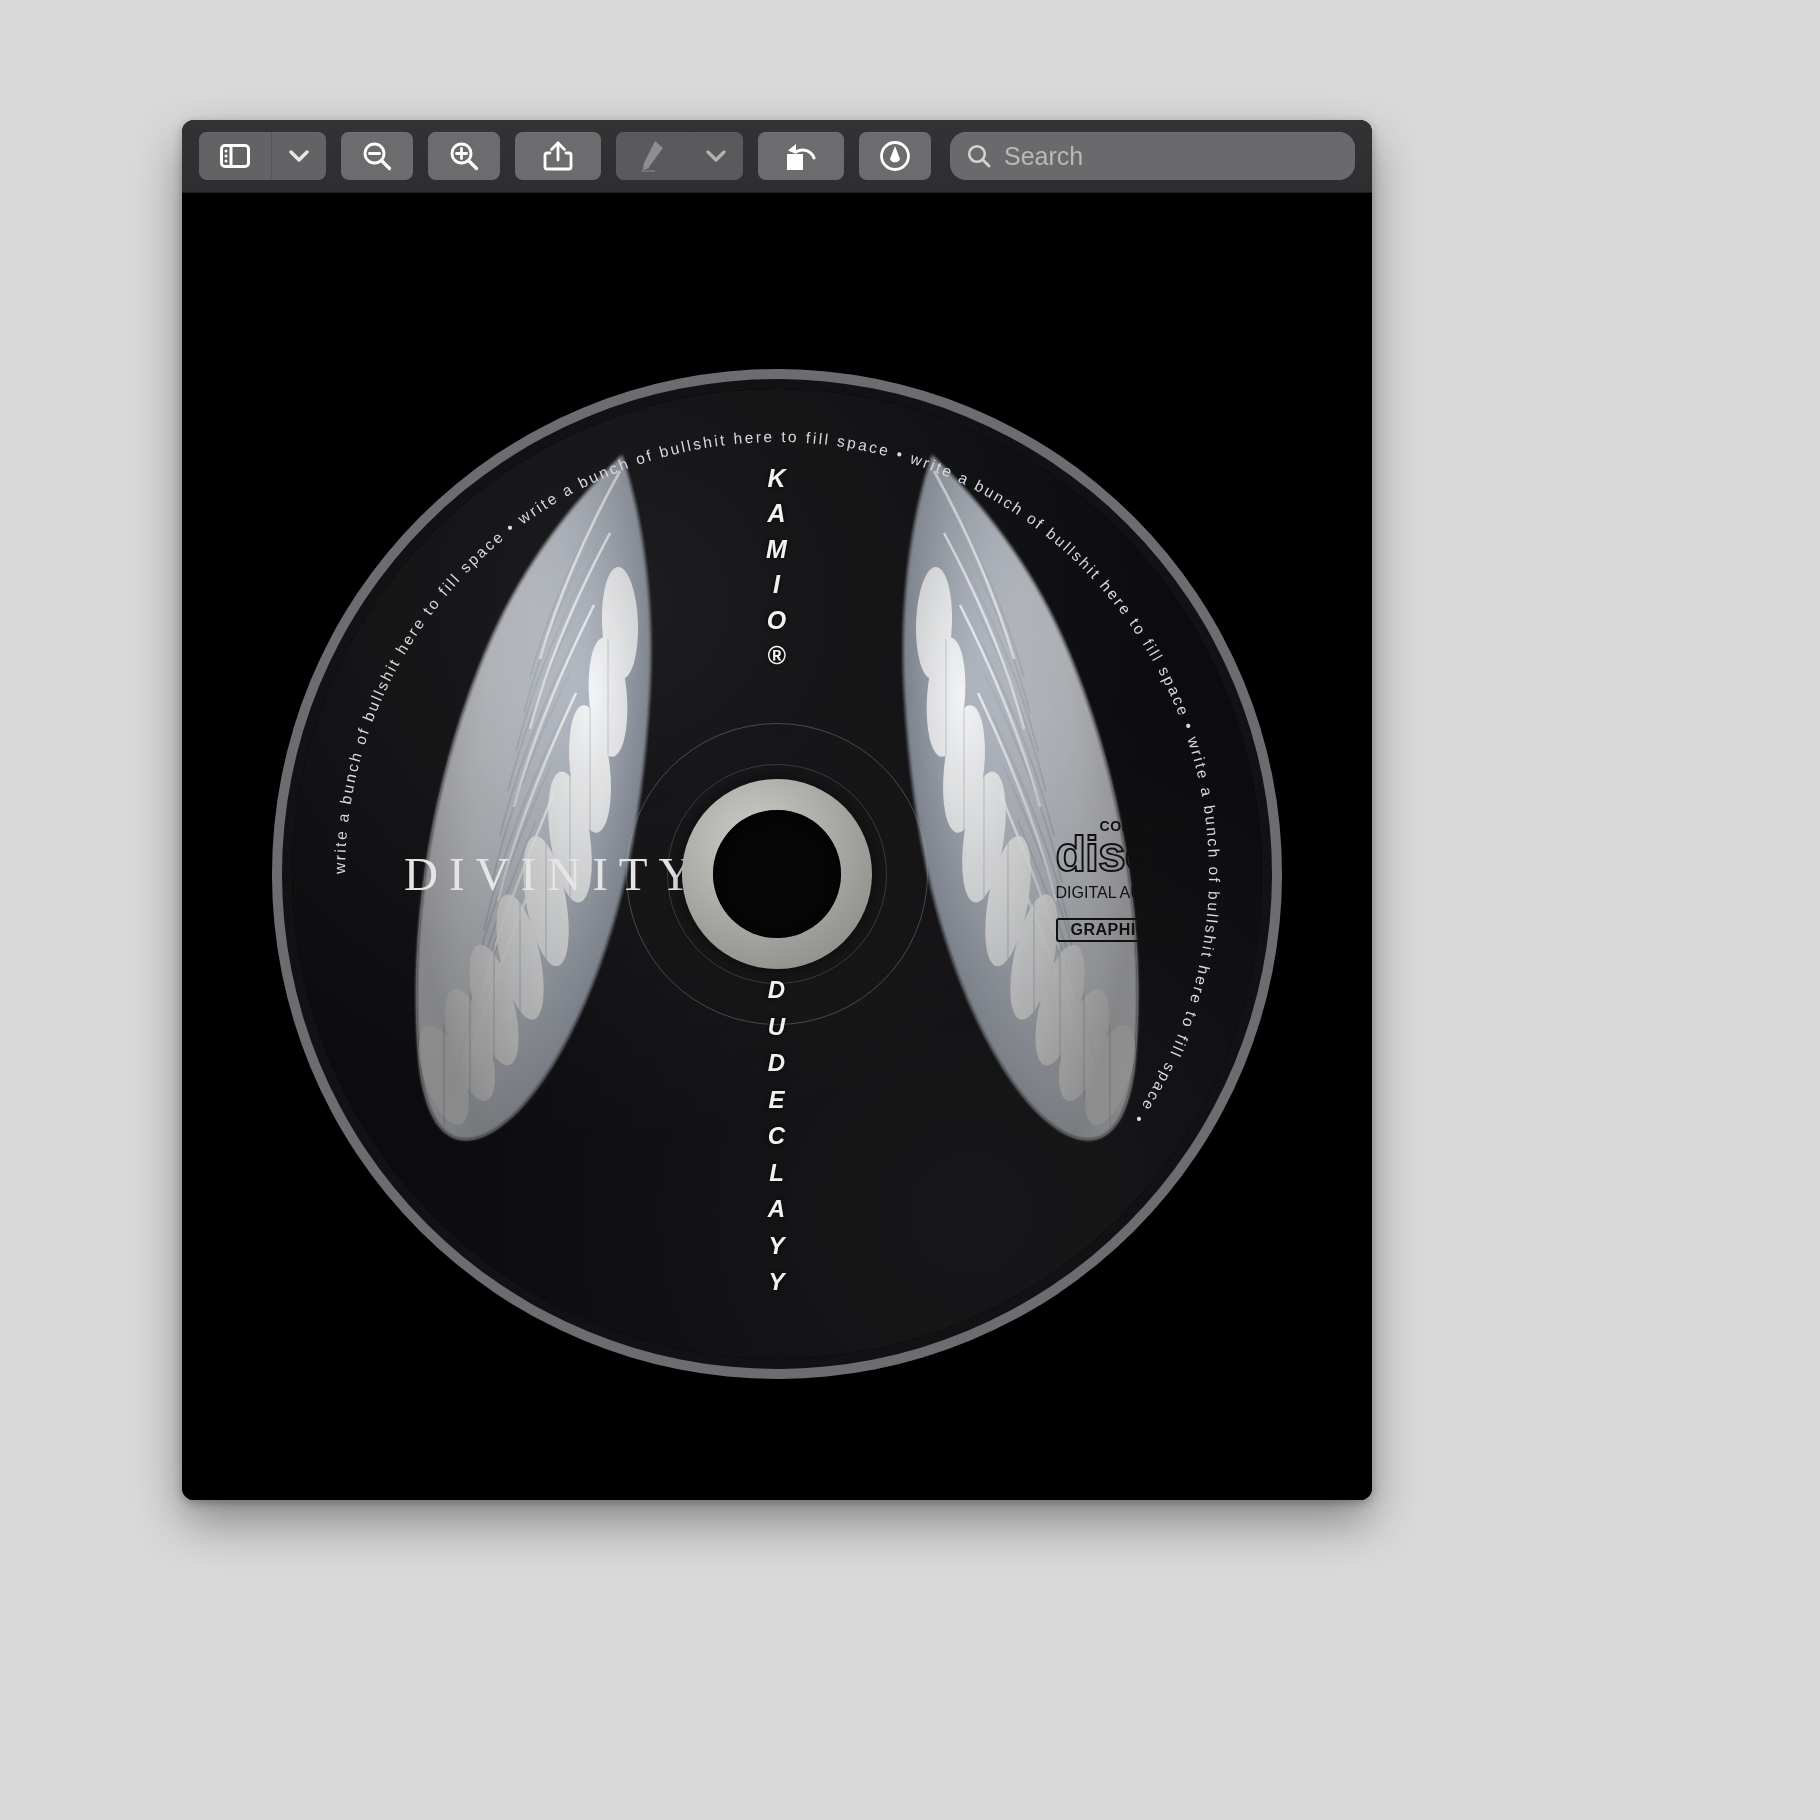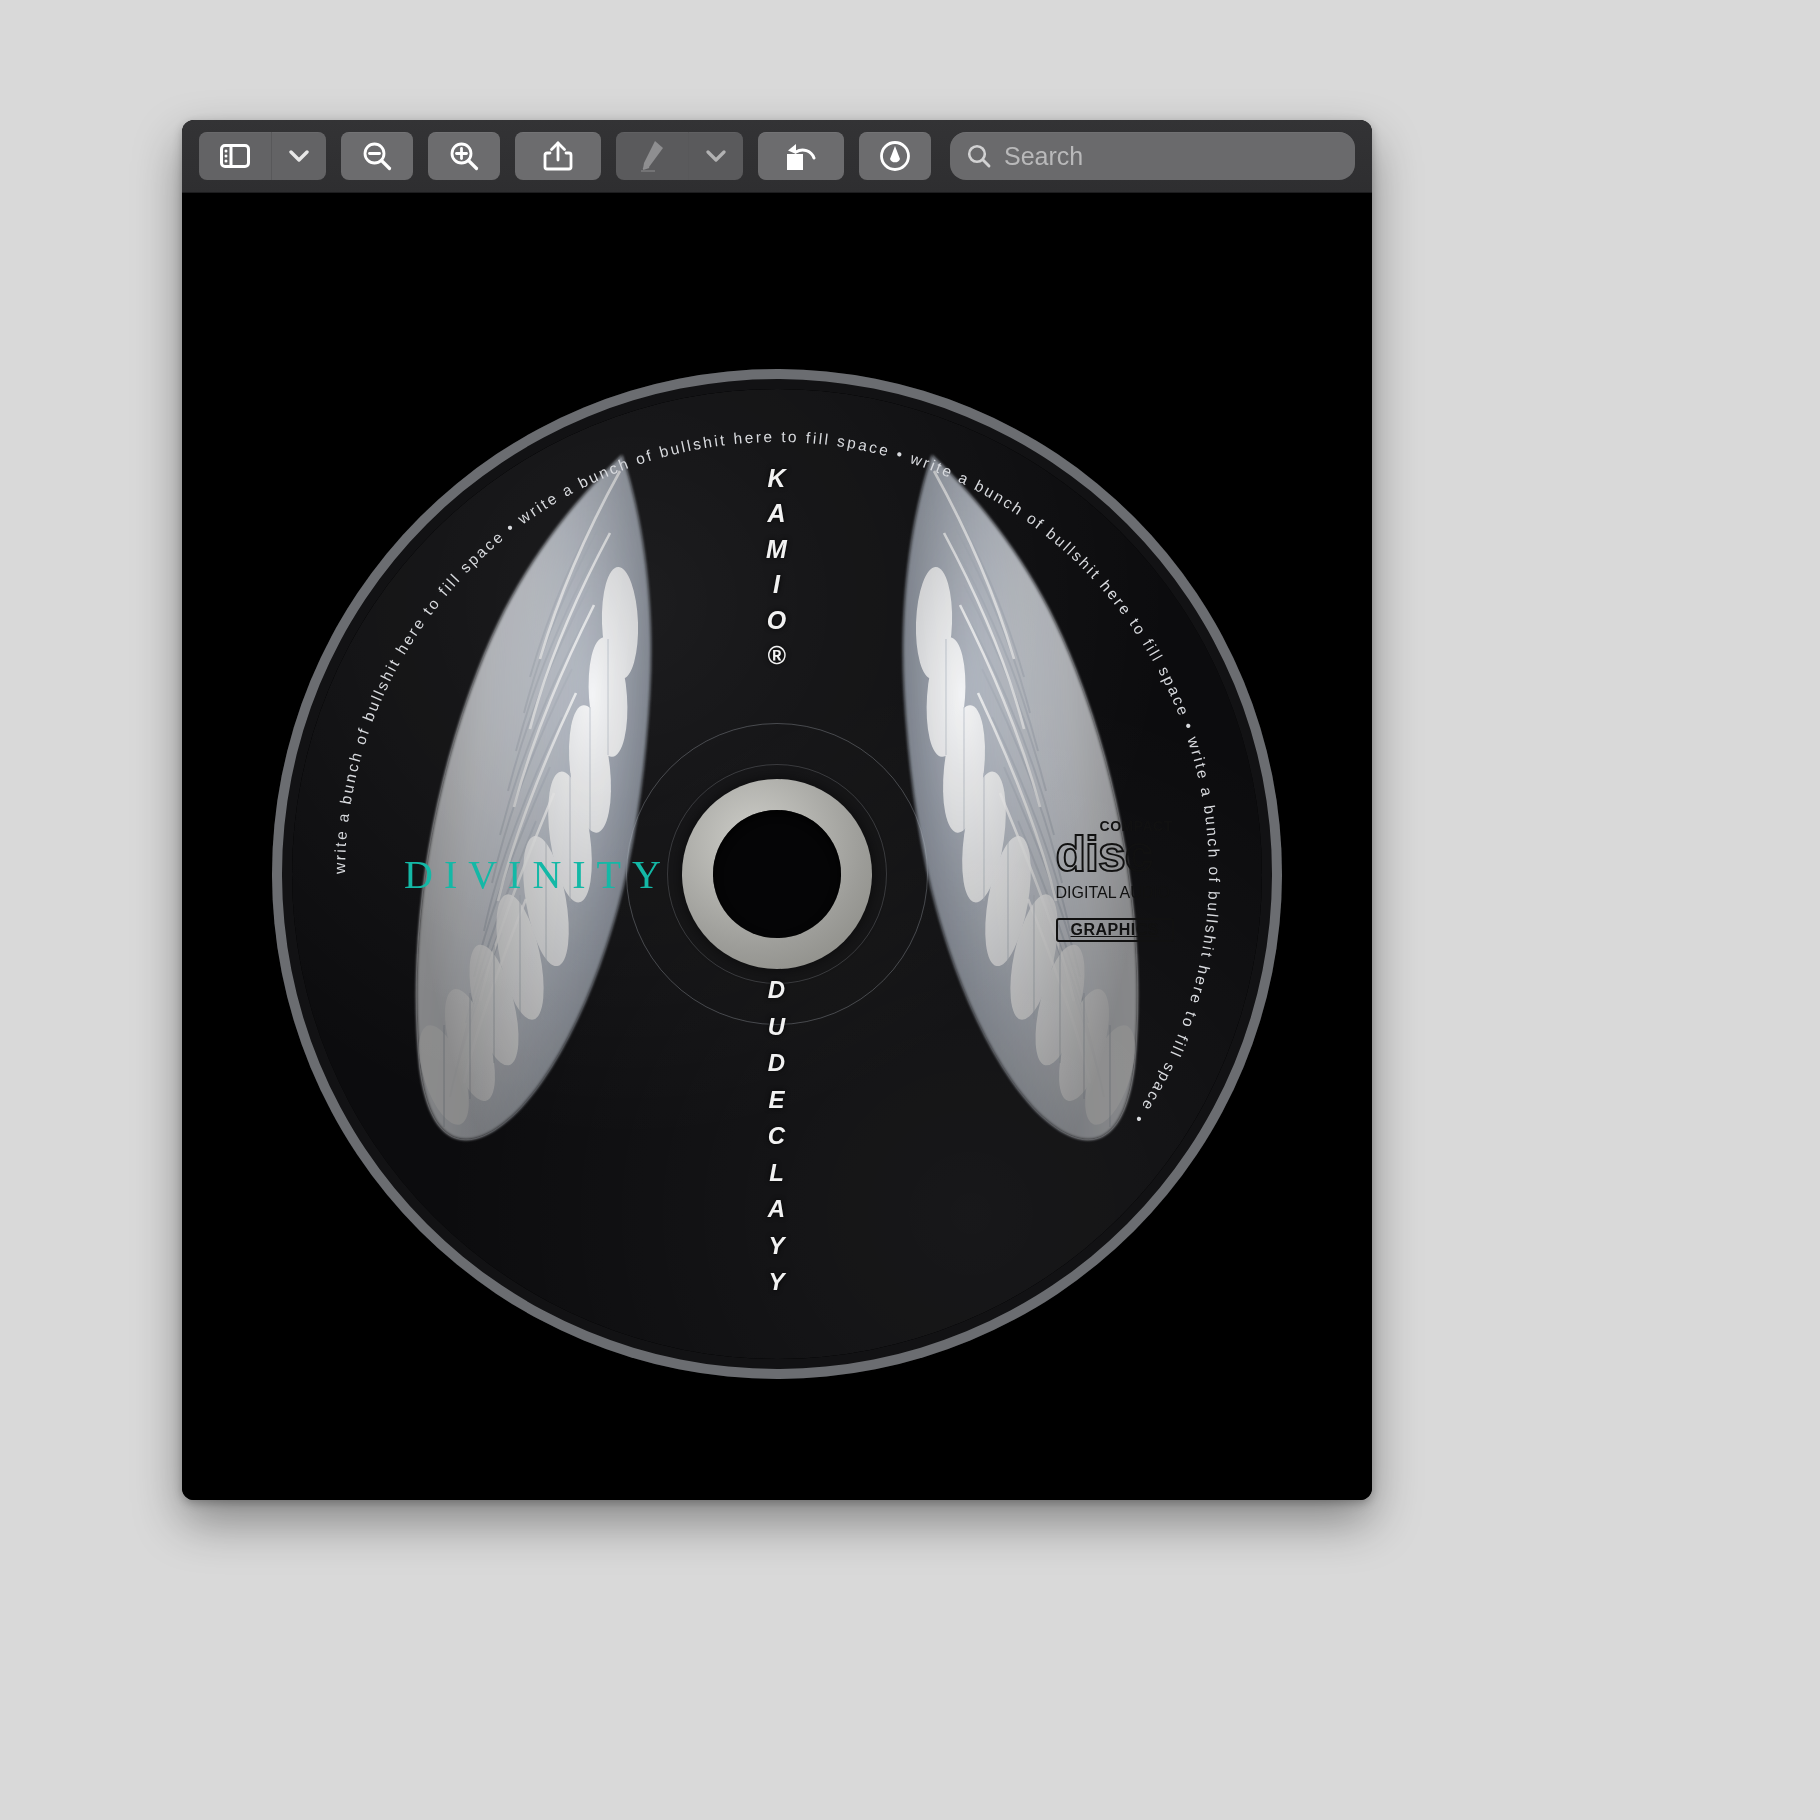--- a/index.html
+++ b/index.html
@@ -164,22 +164,22 @@
   #hub-hole{
     position:absolute;left:50%;top:50%;transform:translate(-50%,-50%);
     width:128px;height:128px;border-radius:50%;
     background:#050506;
     box-shadow:inset 0 3px 9px rgba(0,0,0,.9);
   }
 
   
   #disc-title{
     position:absolute;left:112px;top:50%;transform:translateY(-50%);
-    color:#14b8a6;font-family:"Liberation Serif", serif;
-    font-size:40px;letter-spacing:11px;white-space:nowrap;
+    color:#e5e5e5;font-family:"Liberation Serif", serif;
+    font-size:47px;letter-spacing:11px;white-space:nowrap;
     z-index:8;
   }
   .vtext{
     position:absolute;z-index:8;
     color:#f2f2f2;font-size:25px;font-weight:bold;font-style:italic;
     letter-spacing:1px;line-height:1.42;text-align:center;
     text-shadow:0 0 5px rgba(0,0,0,.85);
   }
   #vtext-kamio{left:50%;transform:translateX(-50%);top:72px;}
   #vtext-artist{left:50%;transform:translateX(-50%);bottom:58px;font-size:24px;line-height:1.52;}
@@ -194,21 +194,21 @@
   #cd-logo .row1{font-size:14px;font-weight:bold;letter-spacing:.5px;margin-left:44px;}
   #cd-logo .big{
     font-size:50px;font-weight:bold;letter-spacing:-1px;line-height:.88;
     -webkit-text-stroke:2px #111;color:transparent;
     margin-top:-2px;
   }
   #cd-logo .row3{font-size:16px;font-weight:normal;letter-spacing:0px;margin-top:8px;}
   #cd-logo .row4{
     font-size:16px;font-weight:bold;letter-spacing:.5px;
     border:2px solid #111;border-radius:3px;
-    display:inline-block;padding:1px 13px;margin-top:16px;text-decoration:underline;
+    display:inline-block;padding:1px 13px;margin-top:16px;
   }
 
   
   #rimtext{
     position:absolute;left:0;top:0;width:100%;height:100%;
     z-index:8;pointer-events:none;
   }
   #rimtext text{
     fill:#d8dade;
     font-family:"Liberation Sans", sans-serif;

